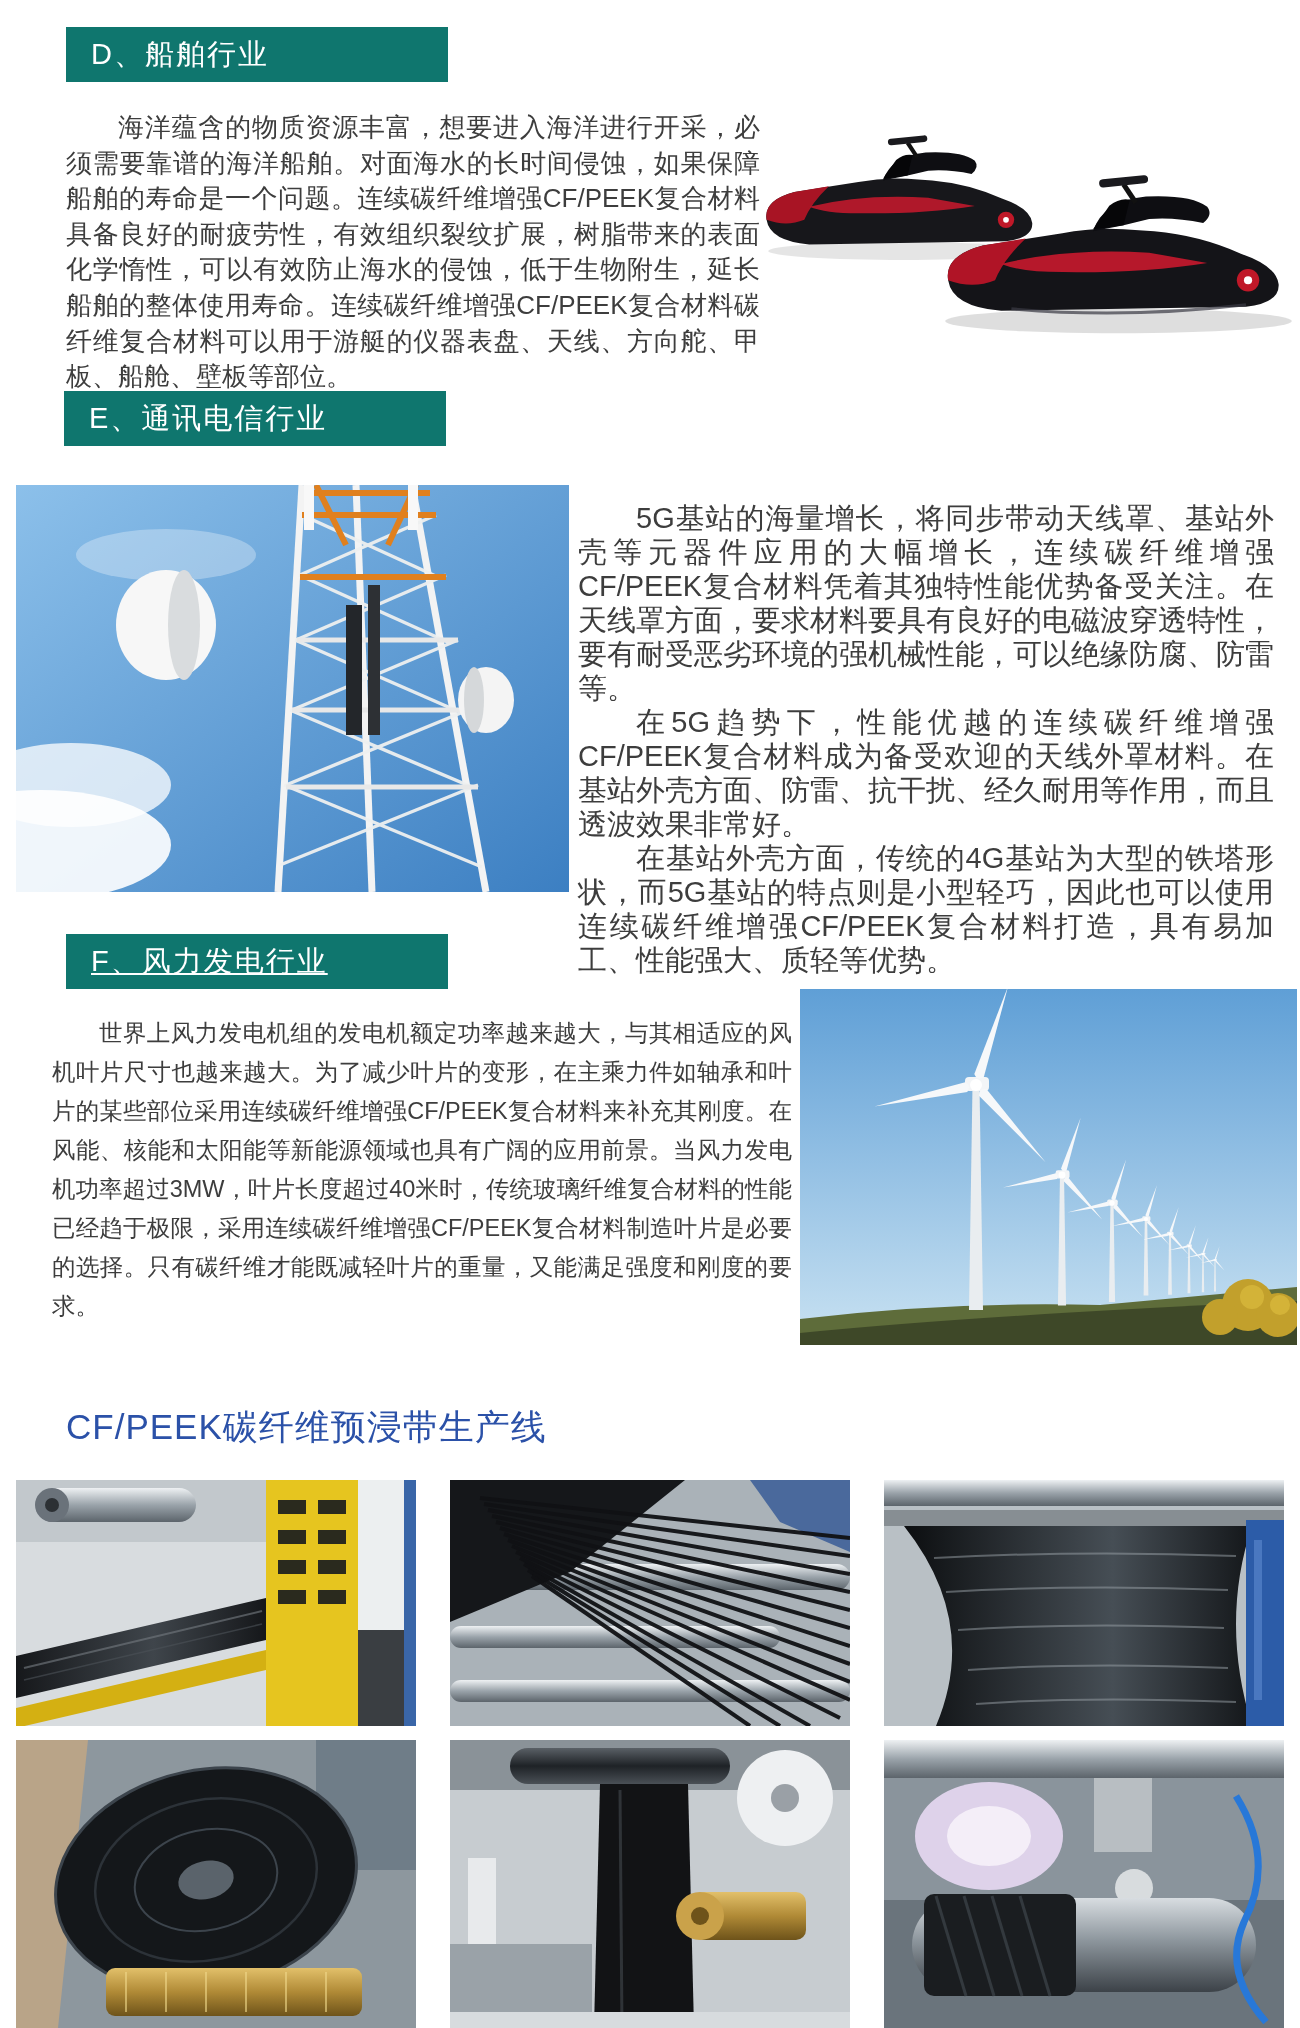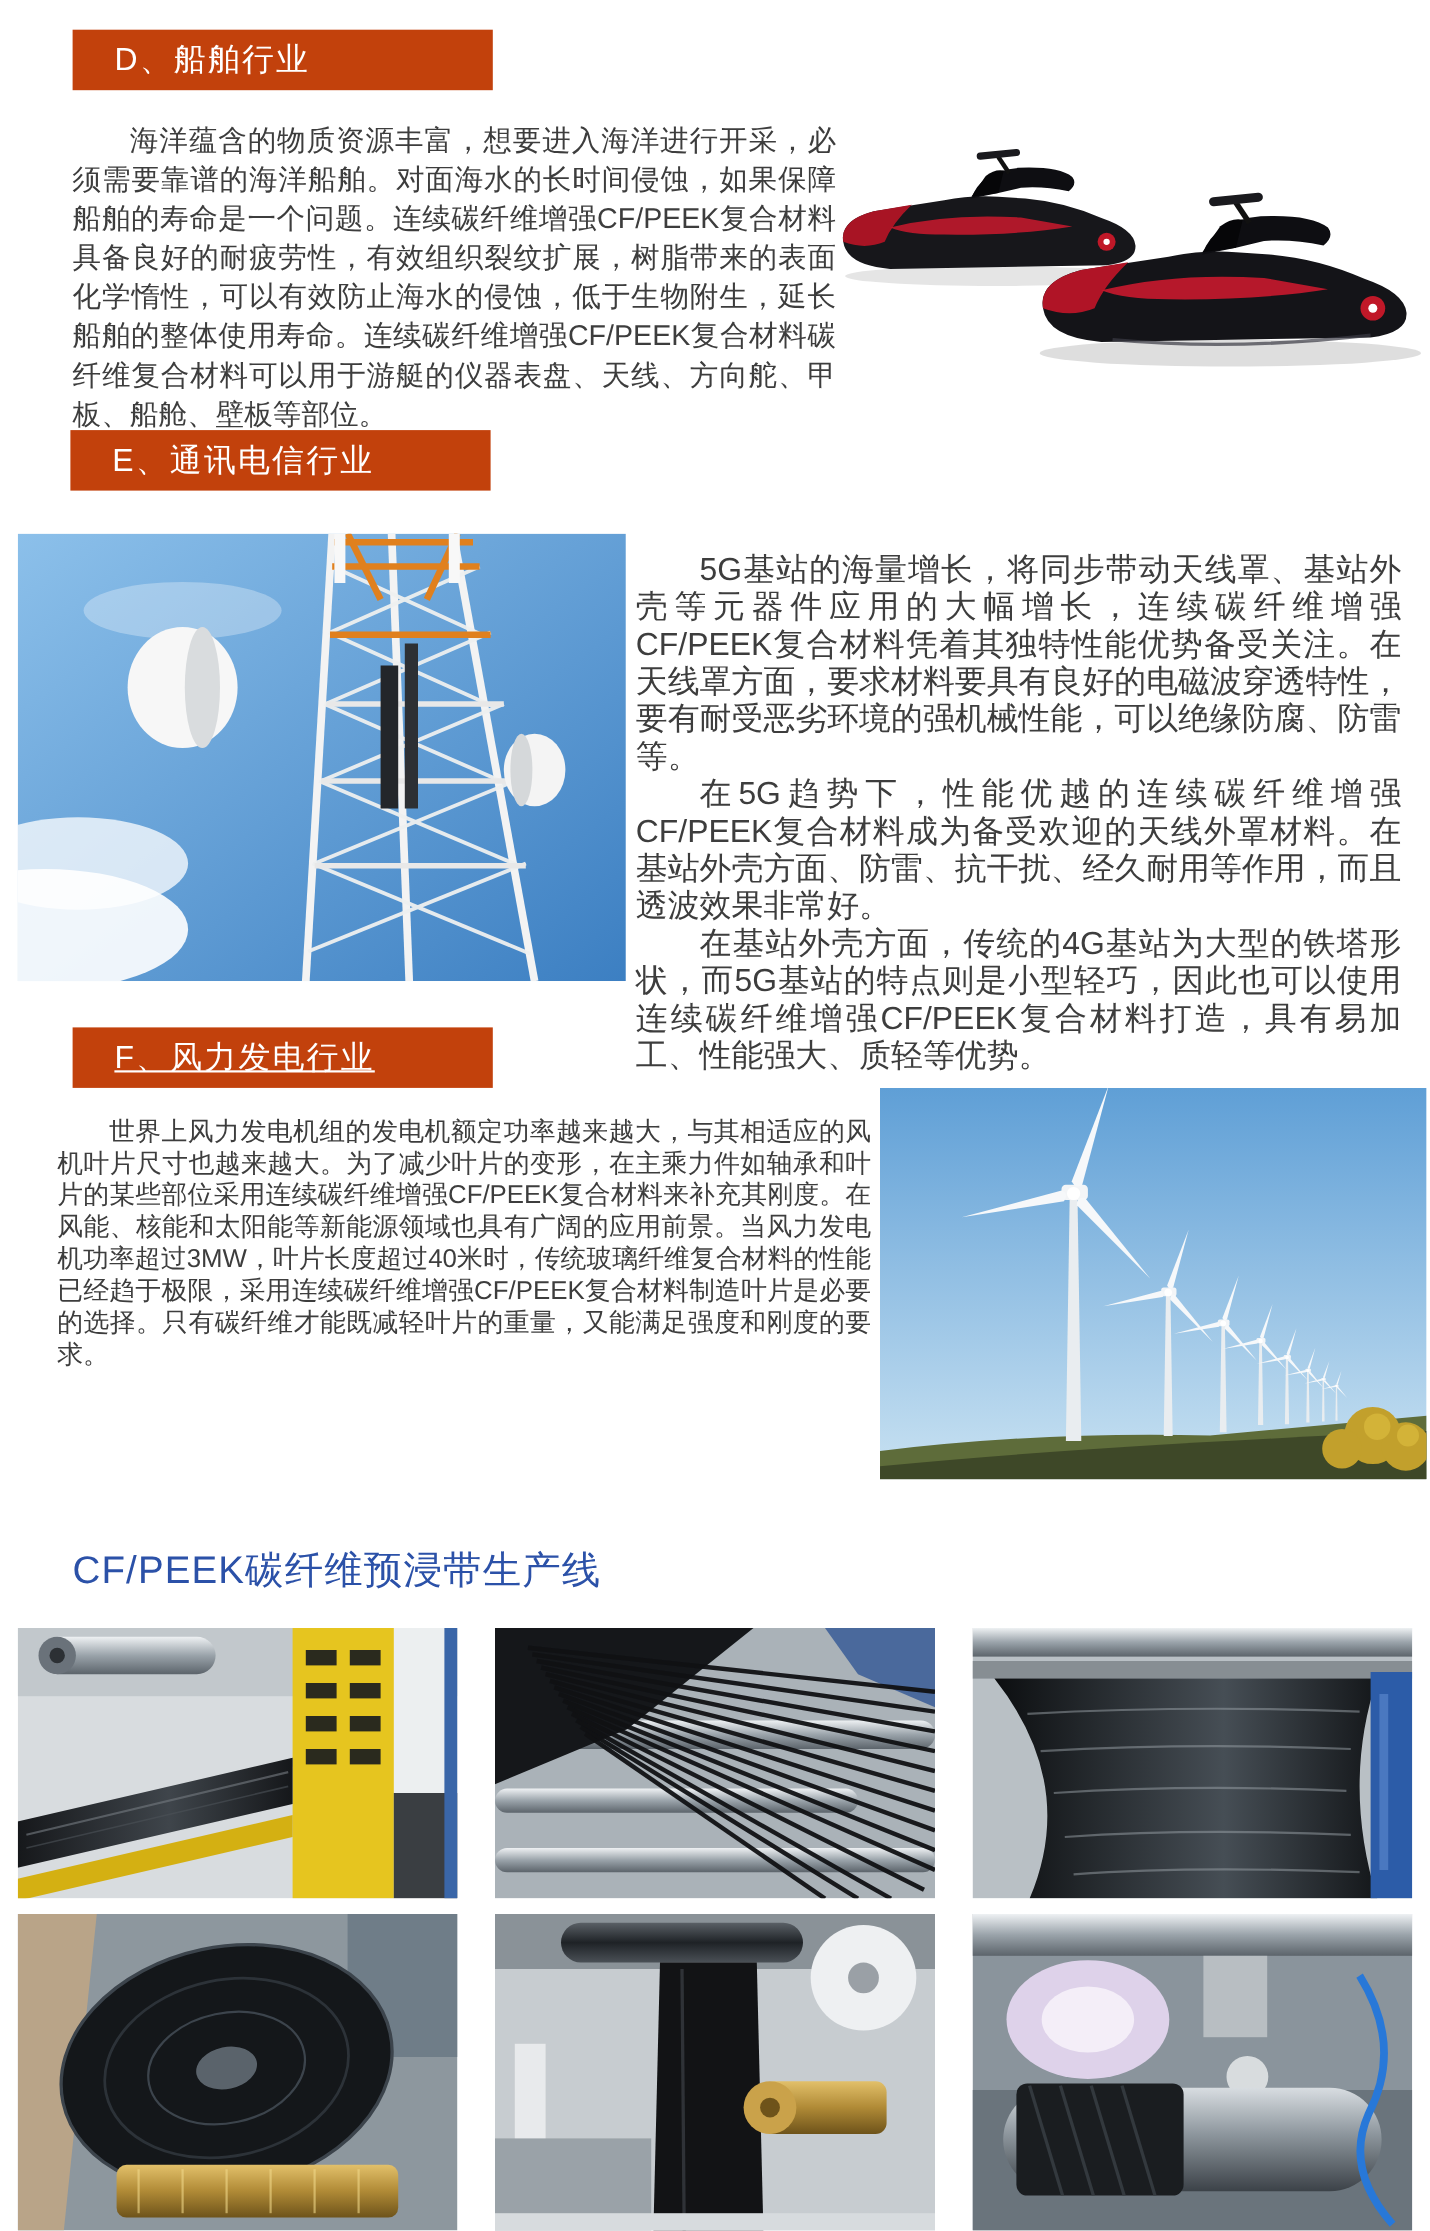--- a/index.html
+++ b/index.html
@@ -1,25 +1,25 @@
 <!DOCTYPE html>
 <html><head>
 <meta charset="utf-8">
 <style>
   html,body{margin:0;padding:0;background:#ffffff;}
   .page{position:relative;width:1300px;height:2028px;background:#ffffff;overflow:hidden;
         font-family:"Liberation Sans","DejaVu Sans",sans-serif;}
   .abs{position:absolute;}
-  .banner{background:#c2410c;color:#ffffff;width:382px;height:55px;display:flex;align-items:center;
-          box-sizing:border-box;padding-left:38px;font-size:29px;letter-spacing:2px;}
+  .banner{background:#0f766e;color:#ffffff;width:382px;height:55px;display:flex;align-items:center;
+          box-sizing:border-box;padding-left:25px;font-size:29px;letter-spacing:2px;}
   .para{color:#3d3d3d;text-align:justify;}
   .para p{margin:0;text-indent:2em;}
   .ship-text{left:66px;top:110px;width:694px;font-size:26px;line-height:35.6px;}
   .telecom-text{left:578px;top:501px;width:696px;font-size:29px;line-height:34px;}
-  .wind-text{left:52px;top:1014px;width:740px;font-size:23.5px;line-height:29px;}
+  .wind-text{left:52px;top:1014px;width:740px;font-size:23.5px;line-height:39px;}
   .photo{overflow:hidden;}
   .photo svg{display:block;}
   .prod-title{left:66px;top:1404px;font-size:35px;color:#2b51a8;letter-spacing:1px;text-align:right;}
   .grid-photo{position:absolute;width:400px;}
 </style>
 </head>
 <body>
 
 <svg width="0" height="0" style="position:absolute" aria-hidden="true">
   <defs>

